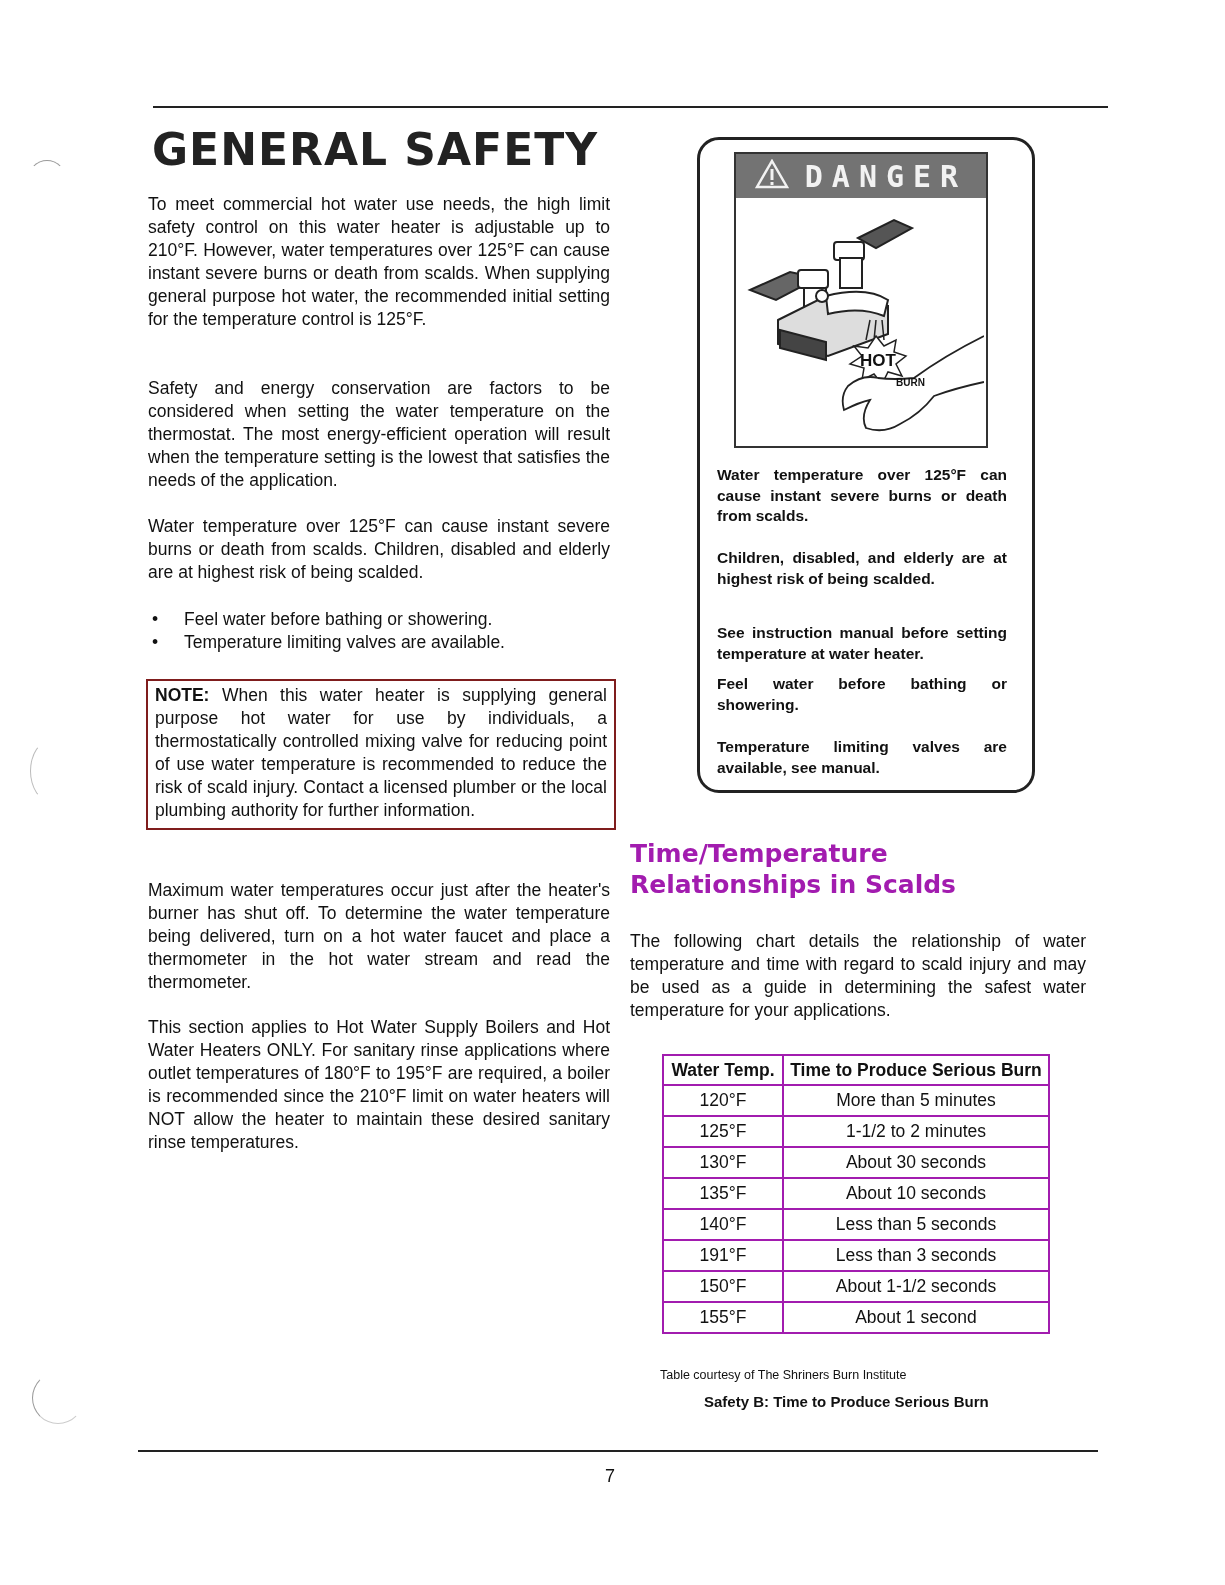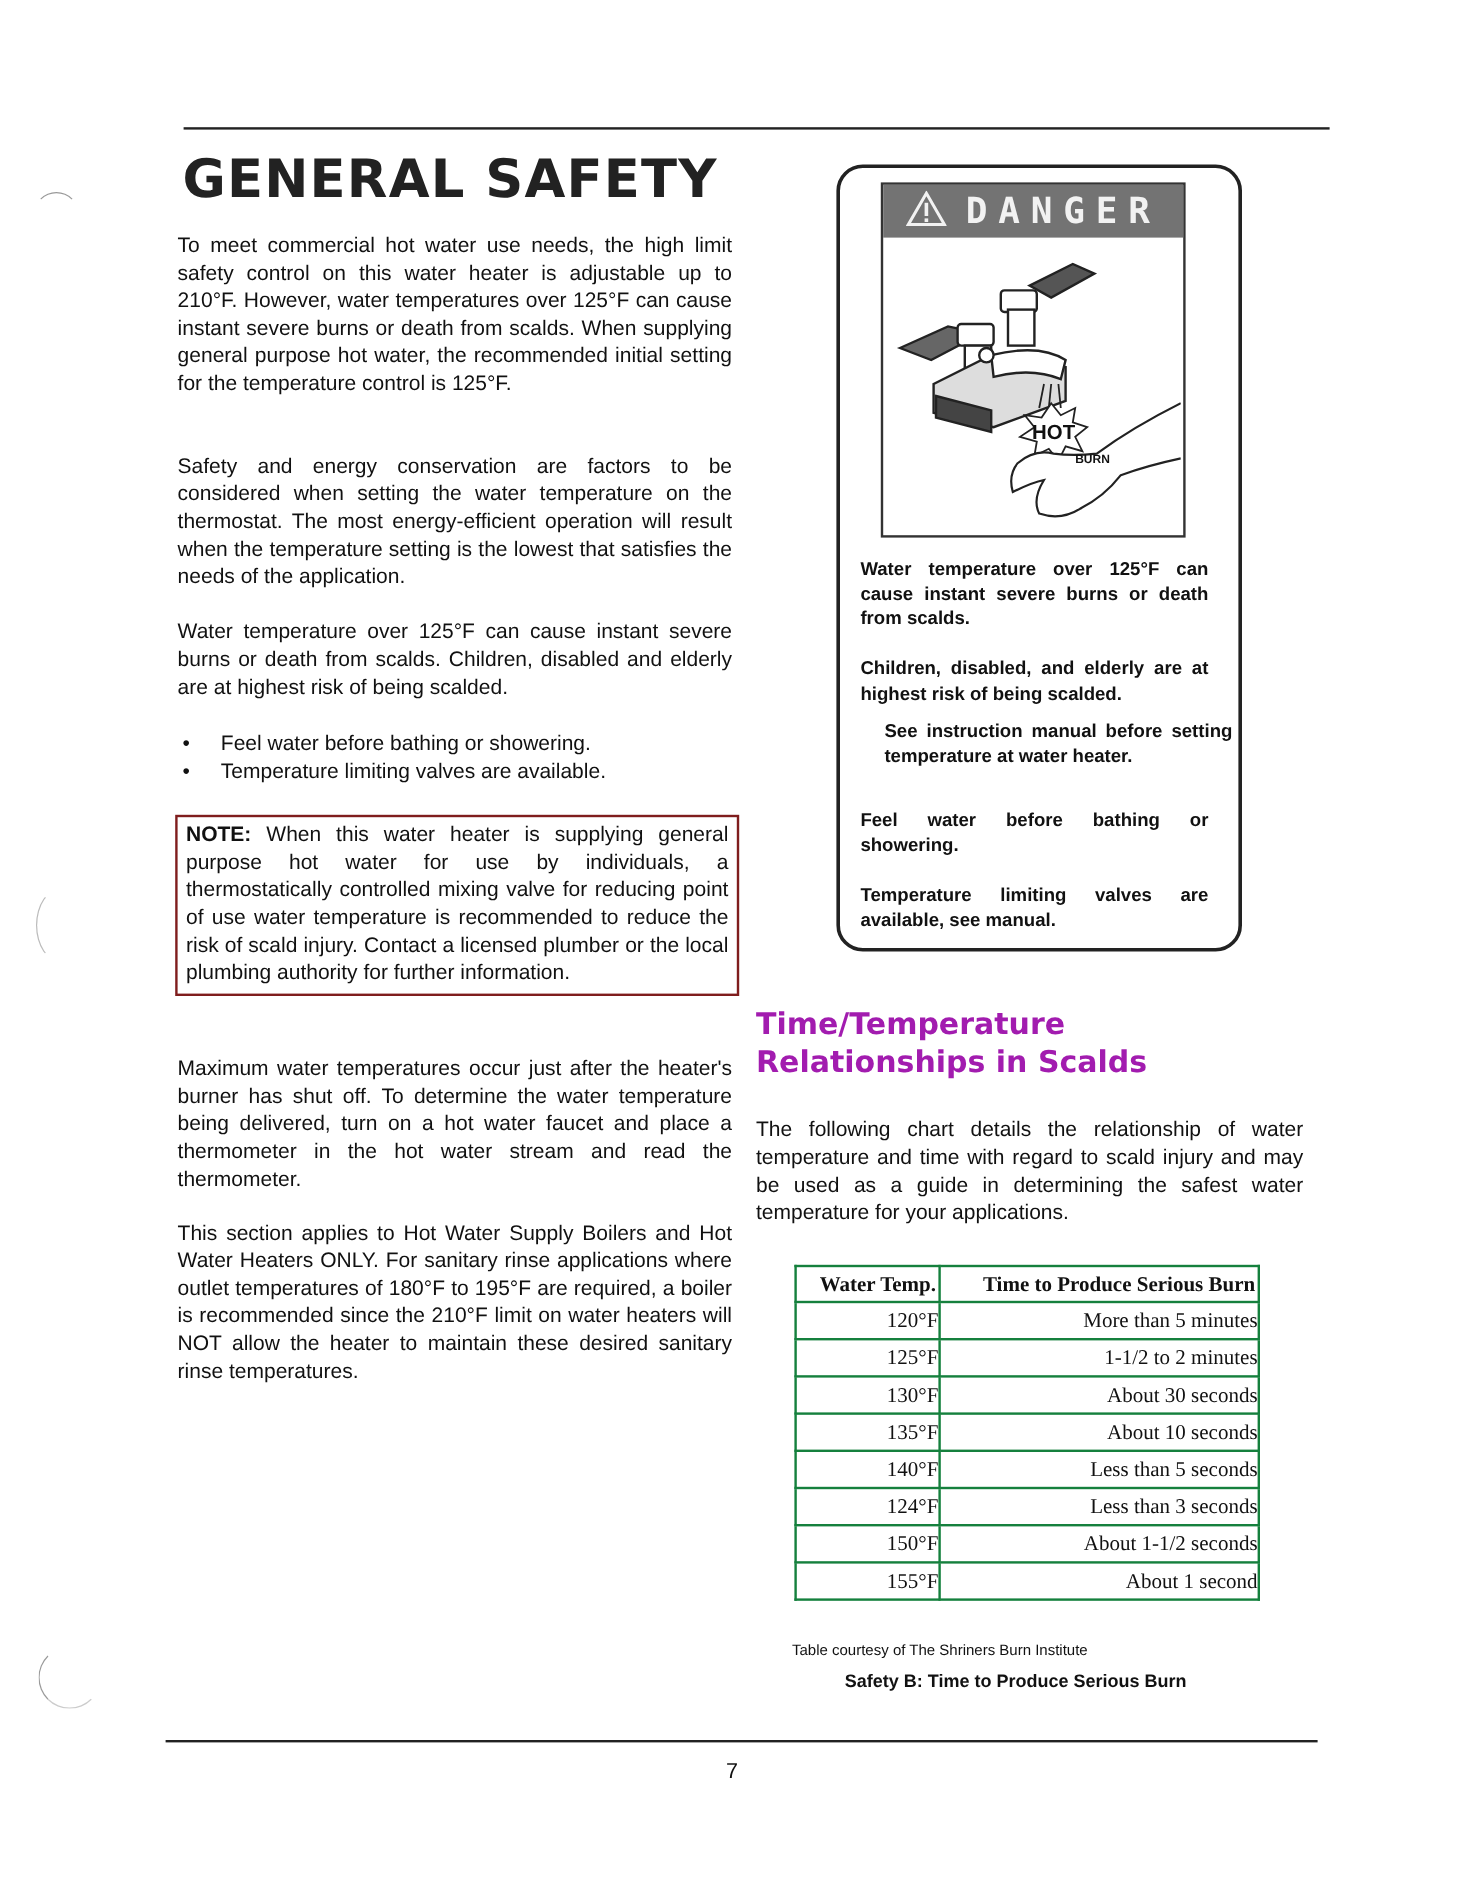--- a/index.html
+++ b/index.html
@@ -48,21 +48,21 @@
   }
   .h2 {
     left: 630px; top: 838px; font-size: 25px; line-height: 31px; font-weight: bold; margin: 0;
     font-family: "DejaVu Sans", sans-serif; color: #a21caf;
   }
   .intro { left: 630px; top: 930px; width: 456px; font-size: 17.5px; line-height: 23px; text-align: justify; margin: 0; }
   table.scald {
     position: absolute; left: 662px; top: 1054px; width: 388px;
     border-collapse: collapse; font-size: 17.5px;
   }
-  table.scald th, table.scald td { border: 2px solid #15803d; text-align: right; padding: 0; font-family: Liberation Serif, serif; }
+  table.scald th, table.scald td { border: 2px solid #a21caf; text-align: center; padding: 0; }
   table.scald th { font-weight: bold; line-height: 21px; padding: 4px 2px 3px; }
   table.scald td { height: 29px; }
   table.scald th:first-child, table.scald td:first-child { width: 114px; }
   .caption-src { left: 660px; top: 1368px; font-size: 12.5px; margin: 0; }
   .caption { left: 704px; top: 1393px; font-size: 15px; font-weight: bold; margin: 0; }
   .pagenum { left: 605px; top: 1466px; font-size: 18px; margin: 0; }
 </style>
 </head>
 <body>
 
@@ -133,21 +133,21 @@
     </g>
     <g fill="#fff" stroke="#222" stroke-width="1.8">
       <path d="M246 136 q-40 20 -70 42 q-20 2 -36 0 q-16 -4 -30 8 q-8 10 -4 24 q16 -8 26 -10 q-10 16 -4 28 q18 6 34 -4 q20 -10 34 -28 q22 -8 50 -14"></path>
     </g>
     <text x="158" y="186" font-family="Liberation Sans, sans-serif" font-weight="bold" font-size="10" fill="#111">BURN</text>
   </svg>
 </div>
 
 <p class="abs danger-text" style="top:465px;">Water temperature over 125°F can cause instant severe burns or death from scalds.</p>
 <p class="abs danger-text" style="top:548px;">Children, disabled, and elderly are at highest risk of being scalded.</p>
-<p class="abs danger-text" style="top:600px;margin-left:20px;">See instruction manual before setting temperature at water heater.</p>
+<p class="abs danger-text" style="top:623px;">See instruction manual before setting temperature at water heater.</p>
 <p class="abs danger-text" style="top:674px;">Feel water before bathing or showering.</p>
 <p class="abs danger-text" style="top:737px;">Temperature limiting valves are available, see manual.</p>
 
 <h2 class="abs h2">
   <span>Time/Temperature</span><br>
   <span>Relationships in Scalds</span>
 </h2>
 
 <p class="abs intro">The following chart details the relationship of water temperature and time with regard to scald injury and may be used as a guide in determining the safest water temperature for your applications.</p>
 
@@ -173,21 +173,21 @@
       </tr>
     <tr>
         <td>135°F</td>
         <td>About 10 seconds</td>
       </tr>
     <tr>
         <td>140°F</td>
         <td>Less than 5 seconds</td>
       </tr>
     <tr>
-        <td>124°F</td>
+        <td>191°F</td>
         <td>Less than 3 seconds</td>
       </tr>
     <tr>
         <td>150°F</td>
         <td>About 1-1/2 seconds</td>
       </tr>
     <tr>
         <td>155°F</td>
         <td>About 1 second</td>
       </tr>

